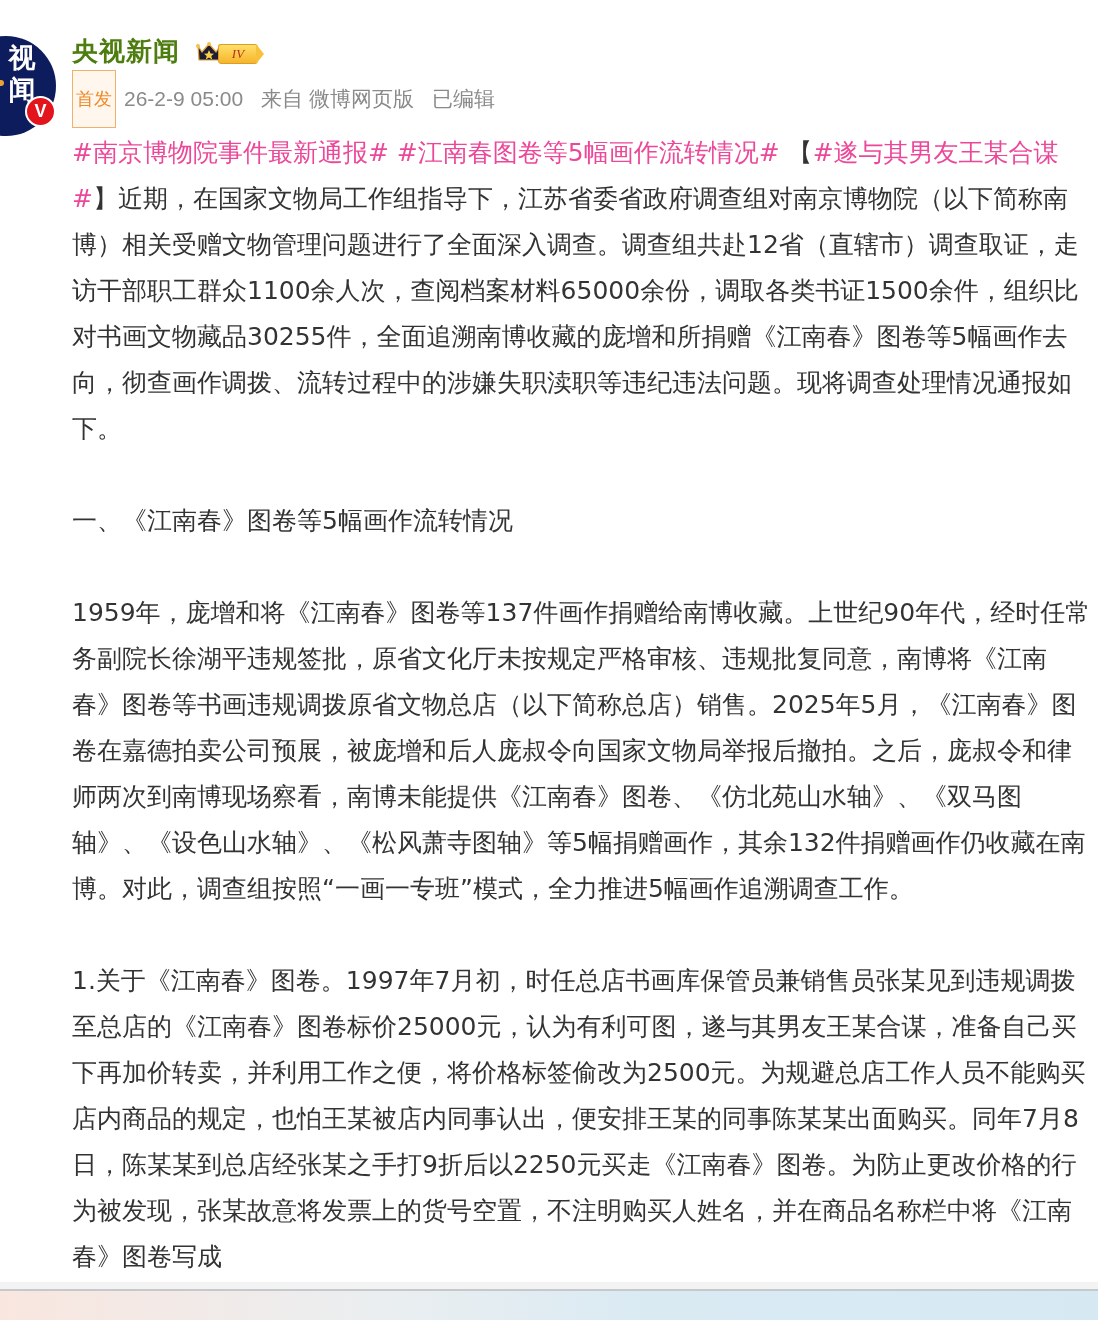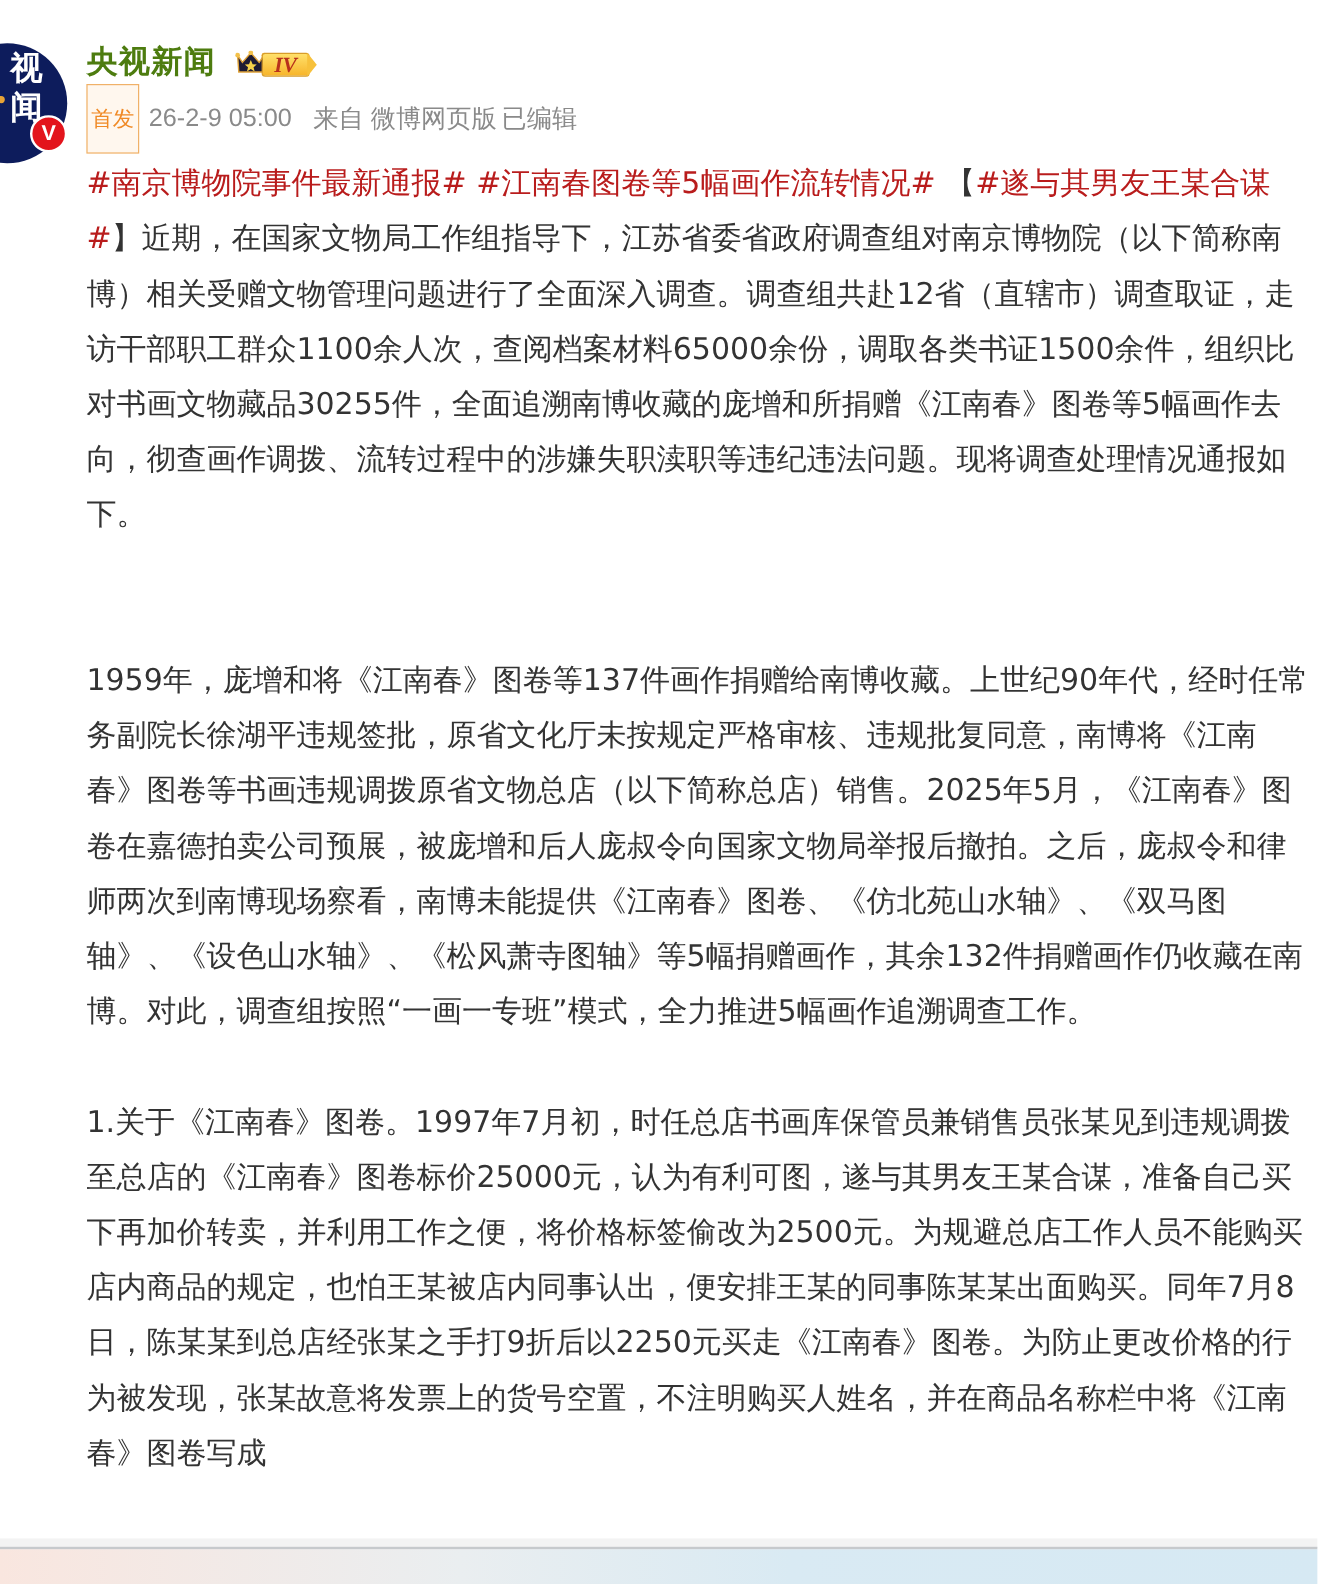--- a/index.html
+++ b/index.html
@@ -30,47 +30,47 @@
     position: absolute; left: 72px; top: 34px;
     font-size: 26px; font-weight: bold; color: #4d7c0f; letter-spacing: 1px;
   }
   .vip-badge { position: absolute; left: 196px; top: 40px; width: 70px; height: 24px; }
   .vip-crown {
     position: absolute; left: 0; top: 2px; width: 26px; height: 20px;
   }
   .vip-tag {
     position: absolute; left: 22px; top: 4px; width: 38px; height: 18px;
     background: linear-gradient(#ffe06a, #f7b52b); border: 1px solid #d89d2a;
-    border-radius: 3px; color: #b8311c; font-style: italic; font-weight: bold;
-    font-size: 18px; line-height: 18px; text-align: center;
+    border-radius: 3px; color: #b8311c; font-style: italic; font-weight: normal;
+    font-size: 13px; line-height: 18px; text-align: center;
     font-family: "Liberation Serif", serif;
   }
   .vip-arrow {
     position: absolute; left: 60px; top: 4px; width: 0; height: 0;
     border-top: 10px solid transparent; border-bottom: 10px solid transparent;
     border-left: 8px solid #f7c13c;
   }
   .meta {
     position: absolute; left: 72px; top: 84px; height: 30px;
     display: flex; align-items: center; font-size: 21px; color: #8a8a8a;
     font-family: "Liberation Sans", "DejaVu Sans", sans-serif;
   }
   .first-tag {
     border: 1px solid #f0b168; color: #f08a26; background: #fff7ee;
     font-size: 18px; padding: 16px 3px; line-height: 24px; margin-right: 8px;
   }
   .meta .t { margin-right: 18px; }
-  .meta .src { margin-right: 4px; }
+  .meta .src { margin-right: 18px; }
   .content {
     position: absolute; left: 72px; top: 130px; width: 1020px;
     font-size: 25px; line-height: 46px; color: #333;
   }
   .content p { margin: 0; }
   .content .gap { height: 46px; }
-  .topic { color: #b91c1c; cursor: pointer; margin-top: 40px; }
+  .topic { color: #ec4899; cursor: pointer; margin-top: 40px; }
   .bottom-bar {
     position: absolute; left: 0; top: 1289px; width: 1098px; height: 31px;
     background: linear-gradient(90deg, #f9e6df 0%, #eaeef0 35%, #d9eaf3 60%, #d6e9f3 100%);
     border-top: 2px solid #c6c9cc;
   }
   .fade {
     position: absolute; left: 0; top: 1282px; width: 1098px; height: 8px;
     background: #f3f3f3;
   }
 </style>
@@ -101,20 +101,21 @@
 <div class="meta">
   <span class="first-tag">首发</span>
   <span class="t">26-2-9 05:00</span>
   <span class="src">来自 微博网页版</span>
   <span>已编辑</span>
 </div>
 
 <div class="content">
   <p><span class="topic">#南京博物院事件最新通报#</span><span> </span><span class="topic">#江南春图卷等5幅画作流转情况#</span><span> 【</span><span class="topic">#遂与其男友王某合谋#</span><span>】</span><span>近期，在国家文物局工作组指导下，江苏省委省政府调查组对南京博物院（以下简称南博）相关受赠文物管理问题进行了全面深入调查。调查组共赴12省（直辖市）调查取证，走访干部职工群众1100余人次，查阅档案材料65000余份，调取各类书证1500余件，组织比对书画文物藏品30255件，全面追溯南博收藏的庞增和所捐赠《江南春》图卷等5幅画作去向，彻查画作调拨、流转过程中的涉嫌失职渎职等违纪违法问题。现将调查处理情况通报如下。</span></p>
   <div class="gap"></div>
+  <p>一、《江南春》图卷等5幅画作流转情况</p>
   <div class="gap"></div>
   <p>1959年，庞增和将《江南春》图卷等137件画作捐赠给南博收藏。上世纪90年代，经时任常务副院长徐湖平违规签批，原省文化厅未按规定严格审核、违规批复同意，南博将《江南春》图卷等书画违规调拨原省文物总店（以下简称总店）销售。2025年5月，《江南春》图卷在嘉德拍卖公司预展，被庞增和后人庞叔令向国家文物局举报后撤拍。之后，庞叔令和律师两次到南博现场察看，南博未能提供《江南春》图卷、《仿北苑山水轴》、《双马图轴》、《设色山水轴》、《松风萧寺图轴》等5幅捐赠画作，其余132件捐赠画作仍收藏在南博。对此，调查组按照“一画一专班”模式，全力推进5幅画作追溯调查工作。</p>
   <div class="gap"></div>
   <p>1.关于《江南春》图卷。1997年7月初，时任总店书画库保管员兼销售员张某见到违规调拨至总店的《江南春》图卷标价25000元，认为有利可图，遂与其男友王某合谋，准备自己买下再加价转卖，并利用工作之便，将价格标签偷改为2500元。为规避总店工作人员不能购买店内商品的规定，也怕王某被店内同事认出，便安排王某的同事陈某某出面购买。同年7月8日，陈某某到总店经张某之手打9折后以2250元买走《江南春》图卷。为防止更改价格的行为被发现，张某故意将发票上的货号空置，不注明购买人姓名，并在商品名称栏中将《江南春》图卷写成</p>
 </div>
 
 <div class="fade"></div>
 <div class="bottom-bar"></div>
 
 </body></html>

